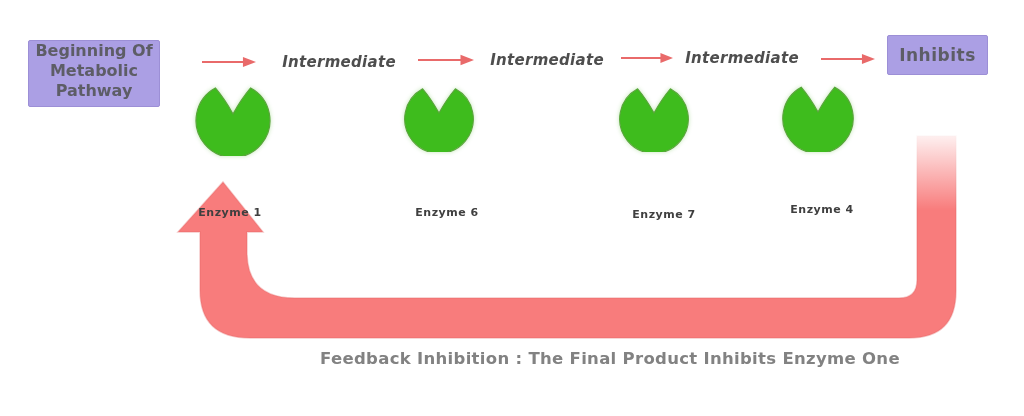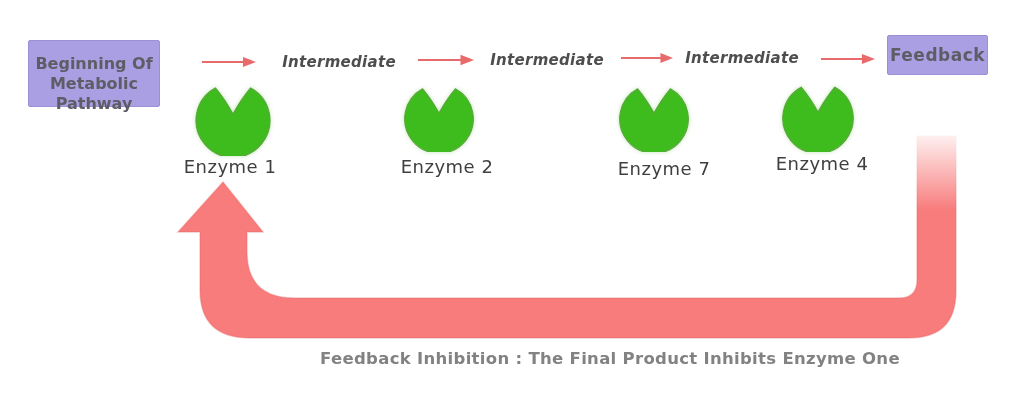--- a/index.html
+++ b/index.html
@@ -8,35 +8,35 @@
     font-family:"DejaVu Sans","Liberation Sans",sans-serif;overflow:hidden;
   }
   .abs{position:absolute;}
   .box{
     position:absolute;background:var(--box-purple,#ab9fe4);
     color:var(--box-text,#5d5d66);font-weight:bold;text-align:center;
     border:1px solid #9c8fd6;border-radius:2px;box-sizing:border-box;
   }
   .start-box{
     left:28px;top:40px;width:132px;height:67px;
-    font-size:16px;line-height:20px;padding-top:13px;white-space:pre-line;
+    font-size:16px;line-height:20px;padding-top:0;white-space:pre-line;
   }
   .product-box{
     left:887px;top:35px;width:101px;height:40px;
     font-size:17px;line-height:38px;letter-spacing:.5px;
   }
   .ilabel{
     position:absolute;transform:translate(-50%,-50%);
     font-size:15px;font-weight:bold;color:var(--label-mid,#4e4e4e);
     white-space:nowrap;letter-spacing:.3px;font-style:italic;
   }
   .elabel{
     position:absolute;transform:translate(-50%,-50%);
-    font-size:18px;font-weight:normal;color:var(--label-dark,#3f3f3f);
-    white-space:nowrap;letter-spacing:.5px;
+    font-size:11px;font-weight:bold;color:var(--label-dark,#3f3f3f);
+    white-space:nowrap;letter-spacing:.5px;margin-top:46px;
   }
   .caption{
     position:absolute;left:582px;top:358px;transform:translate(-50%,-50%);
     font-size:16.5px;font-weight:bold;color:var(--caption-gray,#828282);
     white-space:nowrap;letter-spacing:.3px;margin-left:28px;
   }
   .enzyme-svg{filter:drop-shadow(0 0 2px rgba(120,200,90,.45));}
 </style>
 </head>
 <body>
@@ -57,21 +57,21 @@
              L 917 136 L 956 136 L 956 291
              Q 956 338 909 338
              L 250 338 Q 200 338 200 290
              L 200 232 L 178 232 Z" style="fill:var(--feedback-pink,#f87c7c);stroke:rgba(225,100,100,.35);stroke-width:1.5;"></path>
     <rect x="910" y="126" width="52" height="84" fill="url(#fadeTop)"></rect>
   </svg>
 
   <div class="box start-box">Beginning Of
 Metabolic
 Pathway</div>
-  <div class="box product-box">Feedback</div>
+  <div class="box product-box">Inhibits</div>
 
   <svg class="abs" style="left:202px;top:54px;" width="54" height="16" viewBox="0 0 58 16">
     <line x1="0" y1="8" x2="46" y2="8" style="stroke:var(--arrow-red,#e96a6a);stroke-width:2.2;"></line>
     <polygon points="44,2.5 58,8 44,13.5" style="fill:var(--arrow-red,#e96a6a);"></polygon>
   </svg>
   <svg class="abs" style="left:418px;top:52px;" width="56" height="16" viewBox="0 0 58 16">
     <line x1="0" y1="8" x2="46" y2="8" style="stroke:var(--arrow-red,#e96a6a);stroke-width:2.2;"></line>
     <polygon points="44,2.5 58,8 44,13.5" style="fill:var(--arrow-red,#e96a6a);"></polygon>
   </svg>
   <svg class="abs" style="left:621px;top:50px;" width="52" height="16" viewBox="0 0 58 16">
@@ -94,19 +94,19 @@
     <path d="M 29 19 A 44 44 0 1 0 71 19 Q 60 32 50 50 Q 40 32 29 19 Z" style="fill:var(--enzyme-green,#3ebc1d);stroke:var(--enzyme-edge,#5aa53c);stroke-width:1.4;"></path>
   </svg>
   <svg class="abs enzyme-svg" style="left:615px;top:74px;" width="78" height="78" viewBox="0 0 100 100">
     <path d="M 29 19 A 44 44 0 1 0 71 19 Q 60 32 50 50 Q 40 32 29 19 Z" style="fill:var(--enzyme-green,#3ebc1d);stroke:var(--enzyme-edge,#5aa53c);stroke-width:1.4;"></path>
   </svg>
   <svg class="abs enzyme-svg" style="left:778px;top:72px;" width="80" height="80" viewBox="0 0 100 100">
     <path d="M 29 19 A 44 44 0 1 0 71 19 Q 60 32 50 50 Q 40 32 29 19 Z" style="fill:var(--enzyme-green,#3ebc1d);stroke:var(--enzyme-edge,#5aa53c);stroke-width:1.4;"></path>
   </svg>
 
   <div class="elabel" style="left:230px;top:166px;">Enzyme 1</div>
-  <div class="elabel" style="left:447px;top:166px;">Enzyme 2</div>
+  <div class="elabel" style="left:447px;top:166px;">Enzyme 6</div>
   <div class="elabel" style="left:664px;top:168px;">Enzyme 7</div>
   <div class="elabel" style="left:822px;top:163px;text-align:center;">Enzyme 4</div>
 
   <div class="caption">Feedback Inhibition : The Final Product Inhibits Enzyme One</div>
 
 </div>
 
 </body></html>

